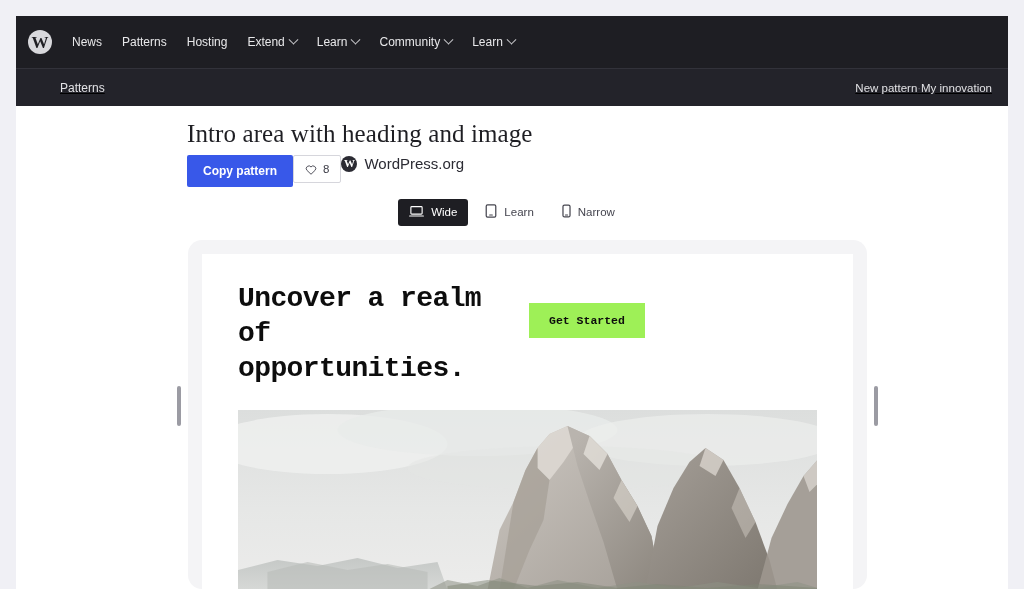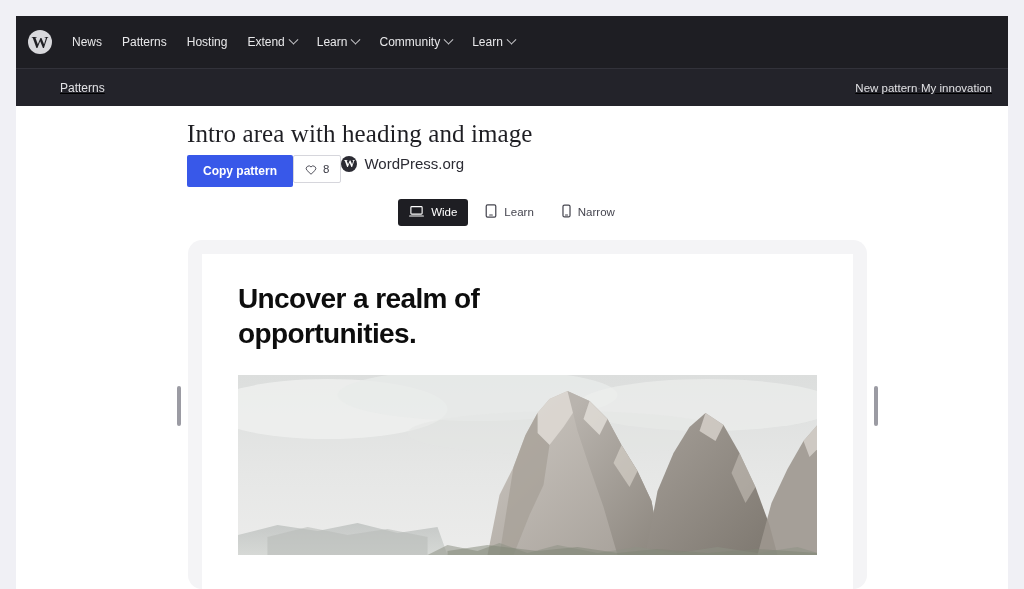--- a/index.html
+++ b/index.html
@@ -246,20 +246,21 @@
   }
   .vp-icon { display: block; flex: none; }
 
   
   .preview-outer {
     position: absolute;
     left: 158px;
     top: 134px;
     width: 707px;
     height: 349px;
+    font-family: Liberation Mono, monospace;
   }
   .preview-shell {
     position: absolute;
     left: 14px;
     top: 0;
     width: 679px;
     height: 349px;
     background: #f4f4f6;
     border-radius: 14px;
     padding: 14px 14px 0 14px;
@@ -432,20 +433,21 @@
 
       <div class="handle left"></div>
       <div class="handle right"></div>
 
       <div class="preview-shell">
         <div class="preview-inner">
 
           <div class="pat-body">
             <div class="pat-heading">Uncover a realm of opportunities.</div>
             <div class="pat-right">
+              <button class="btn-started">Get Started</button>
             </div>
           </div>
 
           <div class="pat-image">
             <svg viewBox="0 0 580 180" preserveAspectRatio="xMidYMid slice" aria-hidden="true">
               <defs>
                 <linearGradient id="sky" x1="0" y1="0" x2="0" y2="1">
                   <stop offset="0%" stop-color="#dcdedd"></stop>
                   <stop offset="55%" stop-color="#e6e7e6"></stop>
                   <stop offset="100%" stop-color="#ececeb"></stop>

